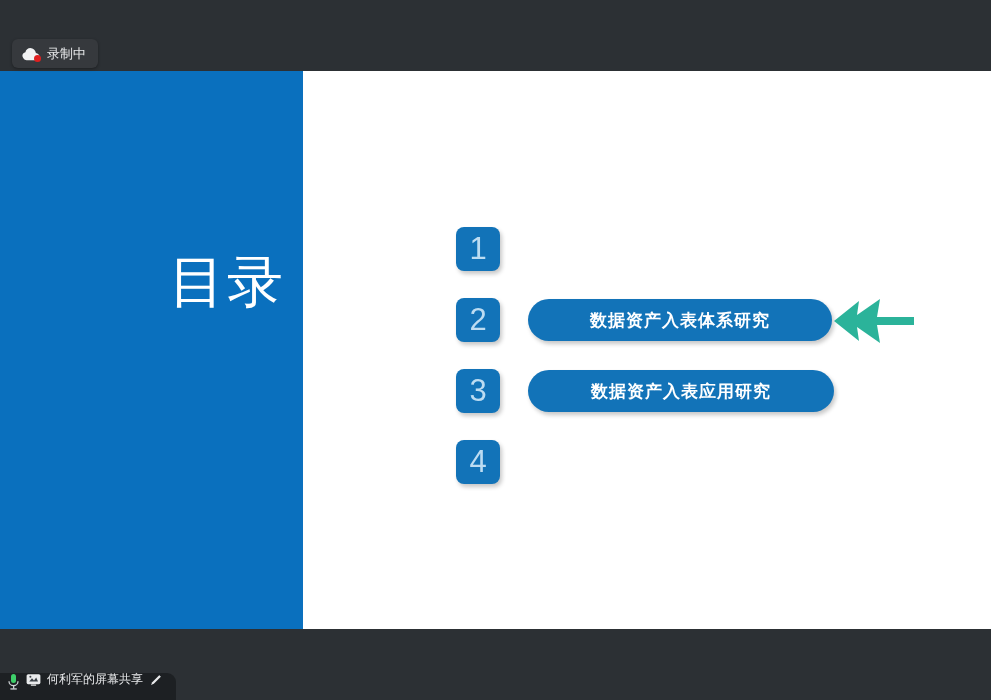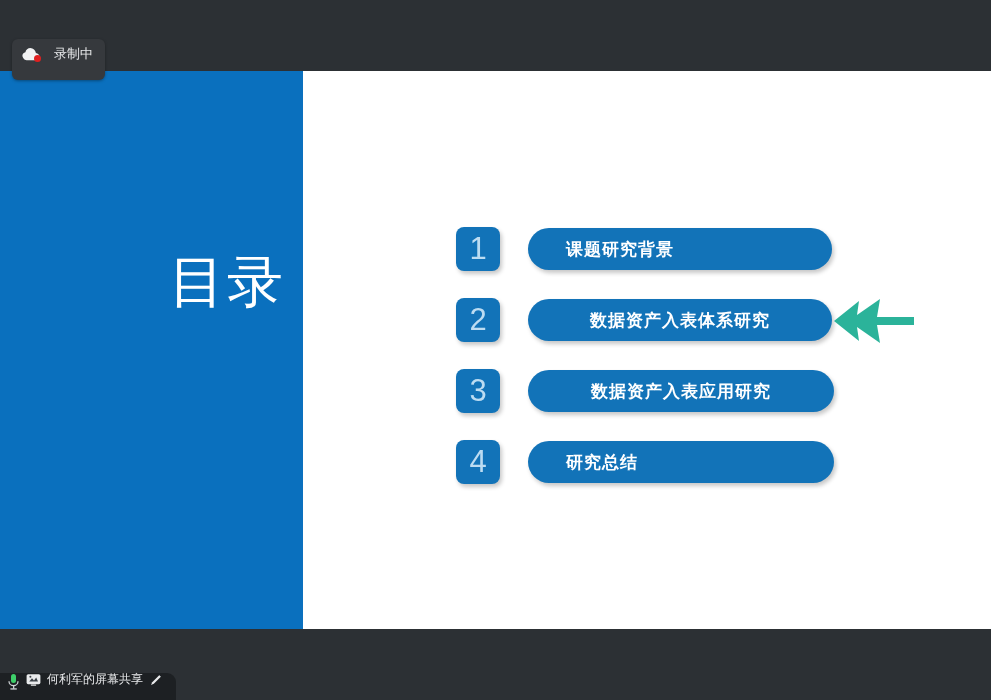--- a/index.html
+++ b/index.html
@@ -23,22 +23,22 @@
   }
 
   
   #rec-badge {
     position: absolute;
     left: 12px;
     top: 39px;
     height: 29px;
     display: flex;
     align-items: center;
-    gap: 14px;
-    padding: 0 12px 12px 10px;
+    gap: 7px;
+    padding: 0 12px 0 10px;
     background: #36393d;
     border-radius: 6px;
     box-shadow: 0 1px 3px rgba(0,0,0,.35);
     z-index: 40;
   }
   #rec-badge .cloud-wrap {
     position: relative;
     width: 18px;
     height: 14px;
     flex: none;
@@ -222,44 +222,38 @@
       <div id="contents-block">
         <div id="contents-cn">目录</div>
       </div>
     </div>
 
     <div id="slide-right">
       <div id="toc-list">
 
         <div class="toc-row row-1">
           <div class="toc-num">1</div>
-          <div class="toc-bar">
-            <span class="label">课题研究背景</span>
-          </div>
         </div>
 
         <div class="toc-row row-2">
           <div class="toc-num">2</div>
           <div class="toc-bar">
             <span class="label">数据资产入表体系研究</span>
           </div>
         </div>
 
         <div class="toc-row row-3">
           <div class="toc-num">3</div>
           <div class="toc-bar">
             <span class="label">数据资产入表应用研究</span>
           </div>
         </div>
 
         <div class="toc-row row-4">
           <div class="toc-num">4</div>
-          <div class="toc-bar">
-            <span class="label">研究总结</span>
-          </div>
         </div>
 
       </div>
     </div>
 
     <svg id="annot-arrow" viewBox="0 0 82 48">
       <path d="M1 24 L26 4 L24 18 L47 2 L44 20 L81 20 L81 28 L44 28 L47 46 L24 30 L26 44 Z" fill="#2bb39a"></path>
     </svg>
 
   </div>

